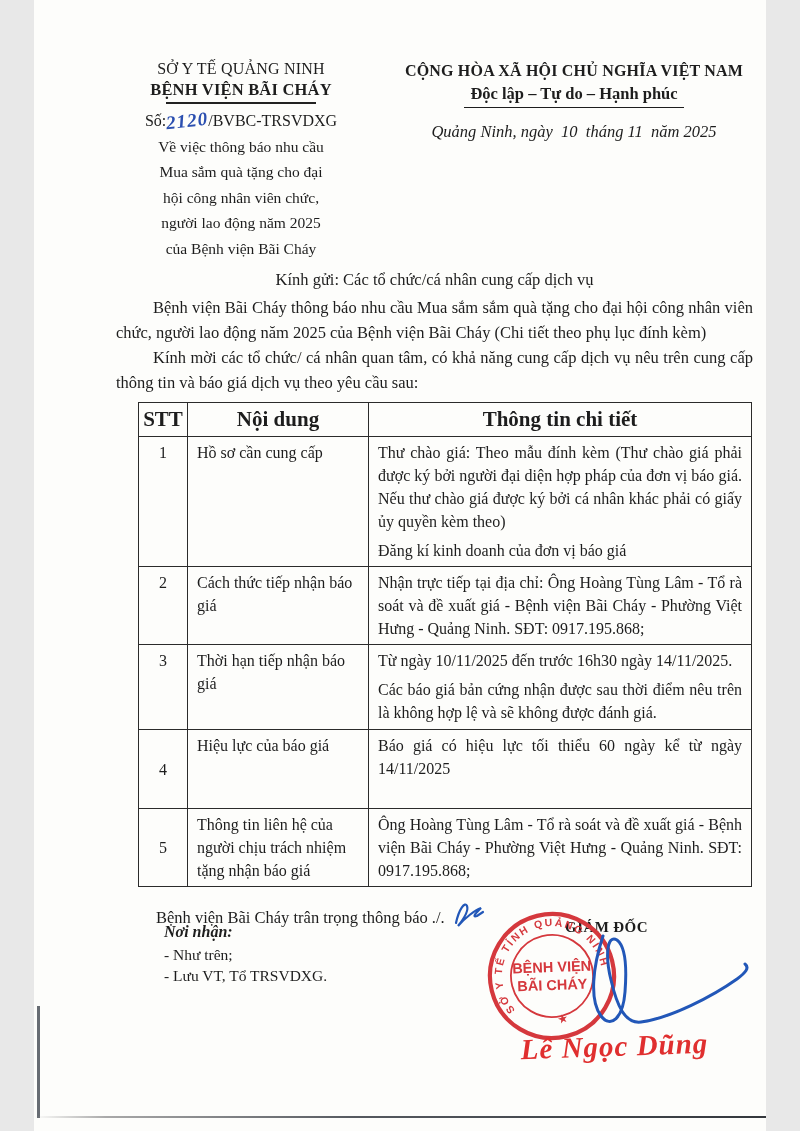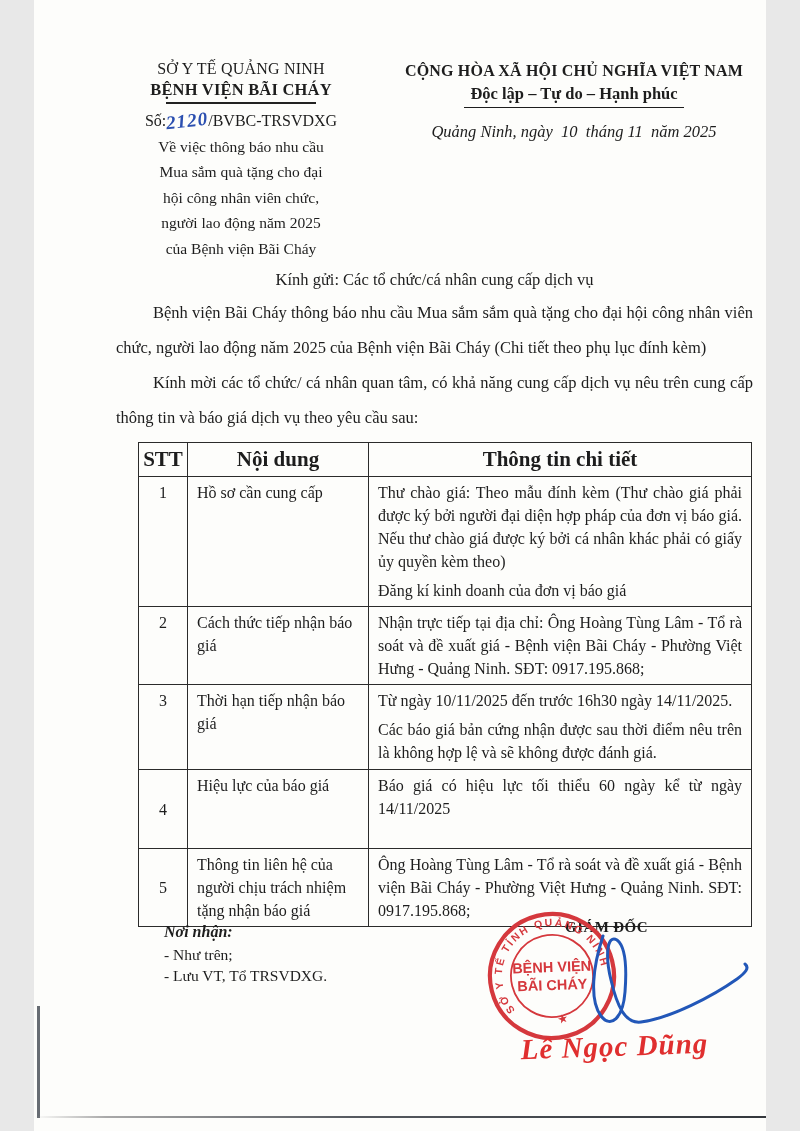--- a/index.html
+++ b/index.html
@@ -22,21 +22,21 @@
   .hdr-right{position:absolute;left:335px;top:62px;width:410px;text-align:center;}
   .motto1{font-size:16px;font-weight:bold;letter-spacing:.2px;}
   .motto2{
     display:inline-block;font-size:16.5px;font-weight:bold;
     border-bottom:1.7px solid #1d1d1d;padding:1px 6px 3px;margin-top:3px;
   }
   .date-line{font-style:italic;font-size:16.5px;margin-top:14px;white-space:pre-wrap;}
   
   .body-block{position:absolute;left:82px;top:270px;width:637px;}
   .salutation{text-align:center;font-size:16.5px;margin-bottom:5px;}
-  .para{font-size:16.5px;line-height:35px;text-align:justify;text-indent:37px;margin:0;}
+  .para{font-size:16.5px;line-height:25px;text-align:justify;text-indent:37px;margin:0;}
   
   table.quote{border-collapse:collapse;margin:7px 0 0 22px;width:613px;table-layout:fixed;}
   .quote th,.quote td{border:1.8px solid #2b2b2b;}
   .quote th{font-size:21px;font-weight:bold;padding:4px 2px;}
   .quote col.c1{width:49px;}.quote col.c2{width:181px;}.quote col.c3{width:383px;}
   .quote td{font-size:16px;line-height:23px;padding:4px 9px;vertical-align:top;}
   .quote td.stt{text-align:center;padding:4px 2px;}
   .quote td p{margin:0;text-align:justify;}
   .quote td p + p{margin-top:6px;}
   .quote tbody tr:nth-child(1) td{height:104px;}
@@ -143,20 +143,25 @@
           <tr>
             <td class="stt">5</td>
             <td>Thông tin liên hệ của người chịu trách nhiệm tặng nhận báo giá</td>
             <td>
               <p>Ông Hoàng Tùng Lâm - Tổ rà soát và đề xuất giá - Bệnh viện Bãi Cháy - Phường Việt Hưng - Quảng Ninh. SĐT: 0917.195.868;</p>
             </td>
           </tr>
         </tbody>
     </table>
 
+    <div class="closing">
+      <span>Bệnh viện Bãi Cháy trân trọng thông báo ./.</span><svg width="36" height="30" viewBox="0 0 36 30">
+        <path d="M6 24 C 9 10, 15 2, 17 7 C 19 12, 12 22, 8 27 C 15 19, 25 11, 31 9 C 27 13, 21 19, 27 17 L 33 13" fill="none" stroke="#2257b8" stroke-width="2.2" stroke-linecap="round"></path>
+      </svg>
+    </div>
   </div>
 
   <div class="recipients">
     <div class="label">Nơi nhận:</div>
     <div>- Như trên;</div>
     <div>- Lưu VT, Tổ TRSVDXG.</div>
   </div>
 
   <div class="sign-title">GIÁM ĐỐC</div>
 

